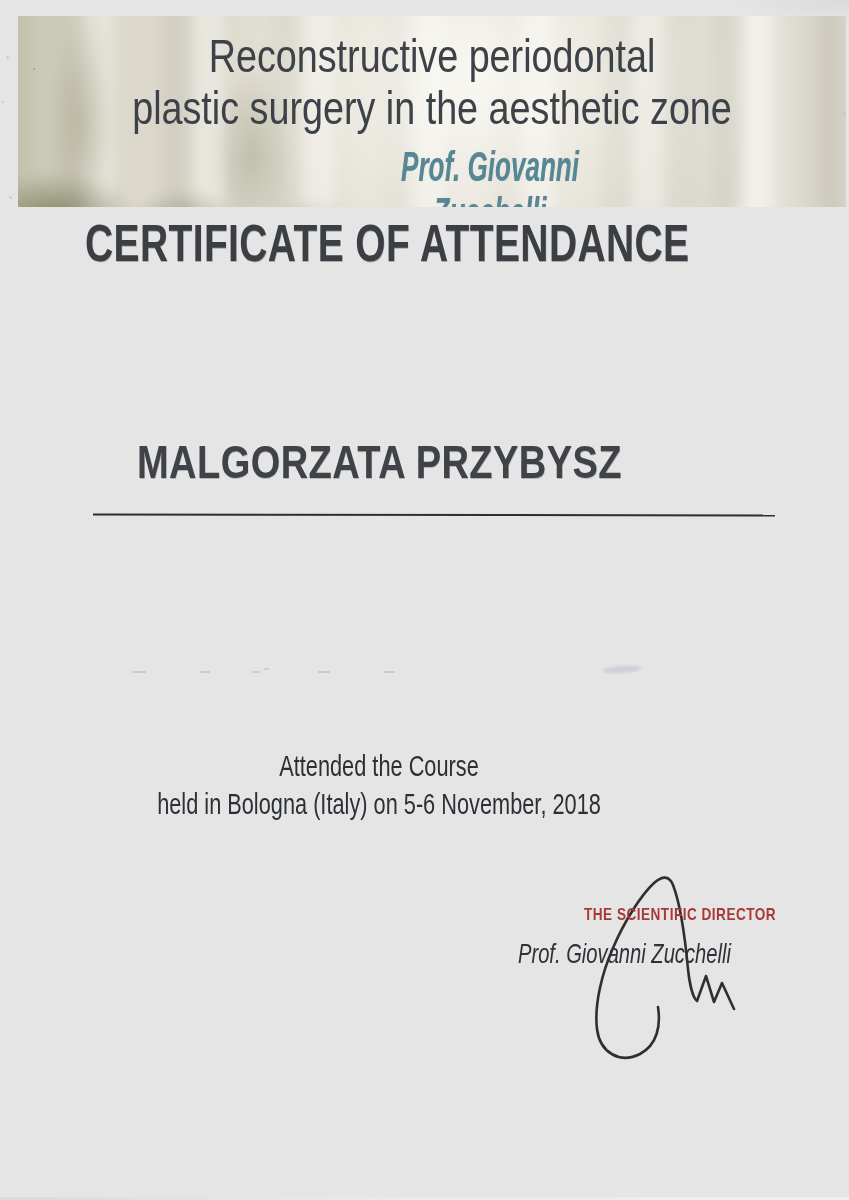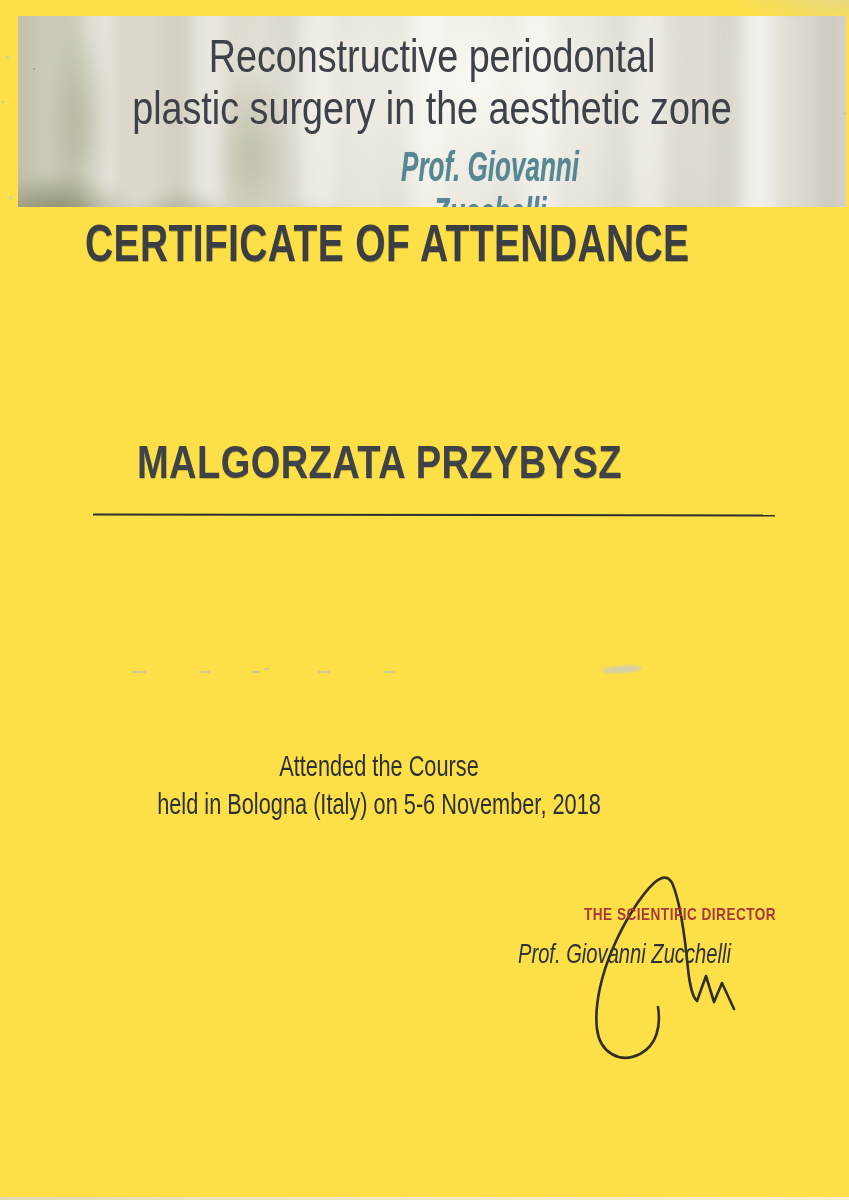--- a/index.html
+++ b/index.html
@@ -5,21 +5,21 @@
   html,body{margin:0;padding:0;}
   body{
     width:849px;height:1200px;
     background:#ffffff;
     font-family:"Liberation Sans", sans-serif;
     position:relative;
     overflow:hidden;
   }
   .page{
     position:absolute;inset:0;
-    background:#fde047;
+    background:#e5e5e5;
   }
   
   .banner{
     position:absolute;left:18px;top:16px;width:828px;height:191px;
     overflow:hidden;
   }
   .banner::before{
     content:"";position:absolute;inset:-14px;
     filter:blur(6px);
     background-color:#dcd8cc;

